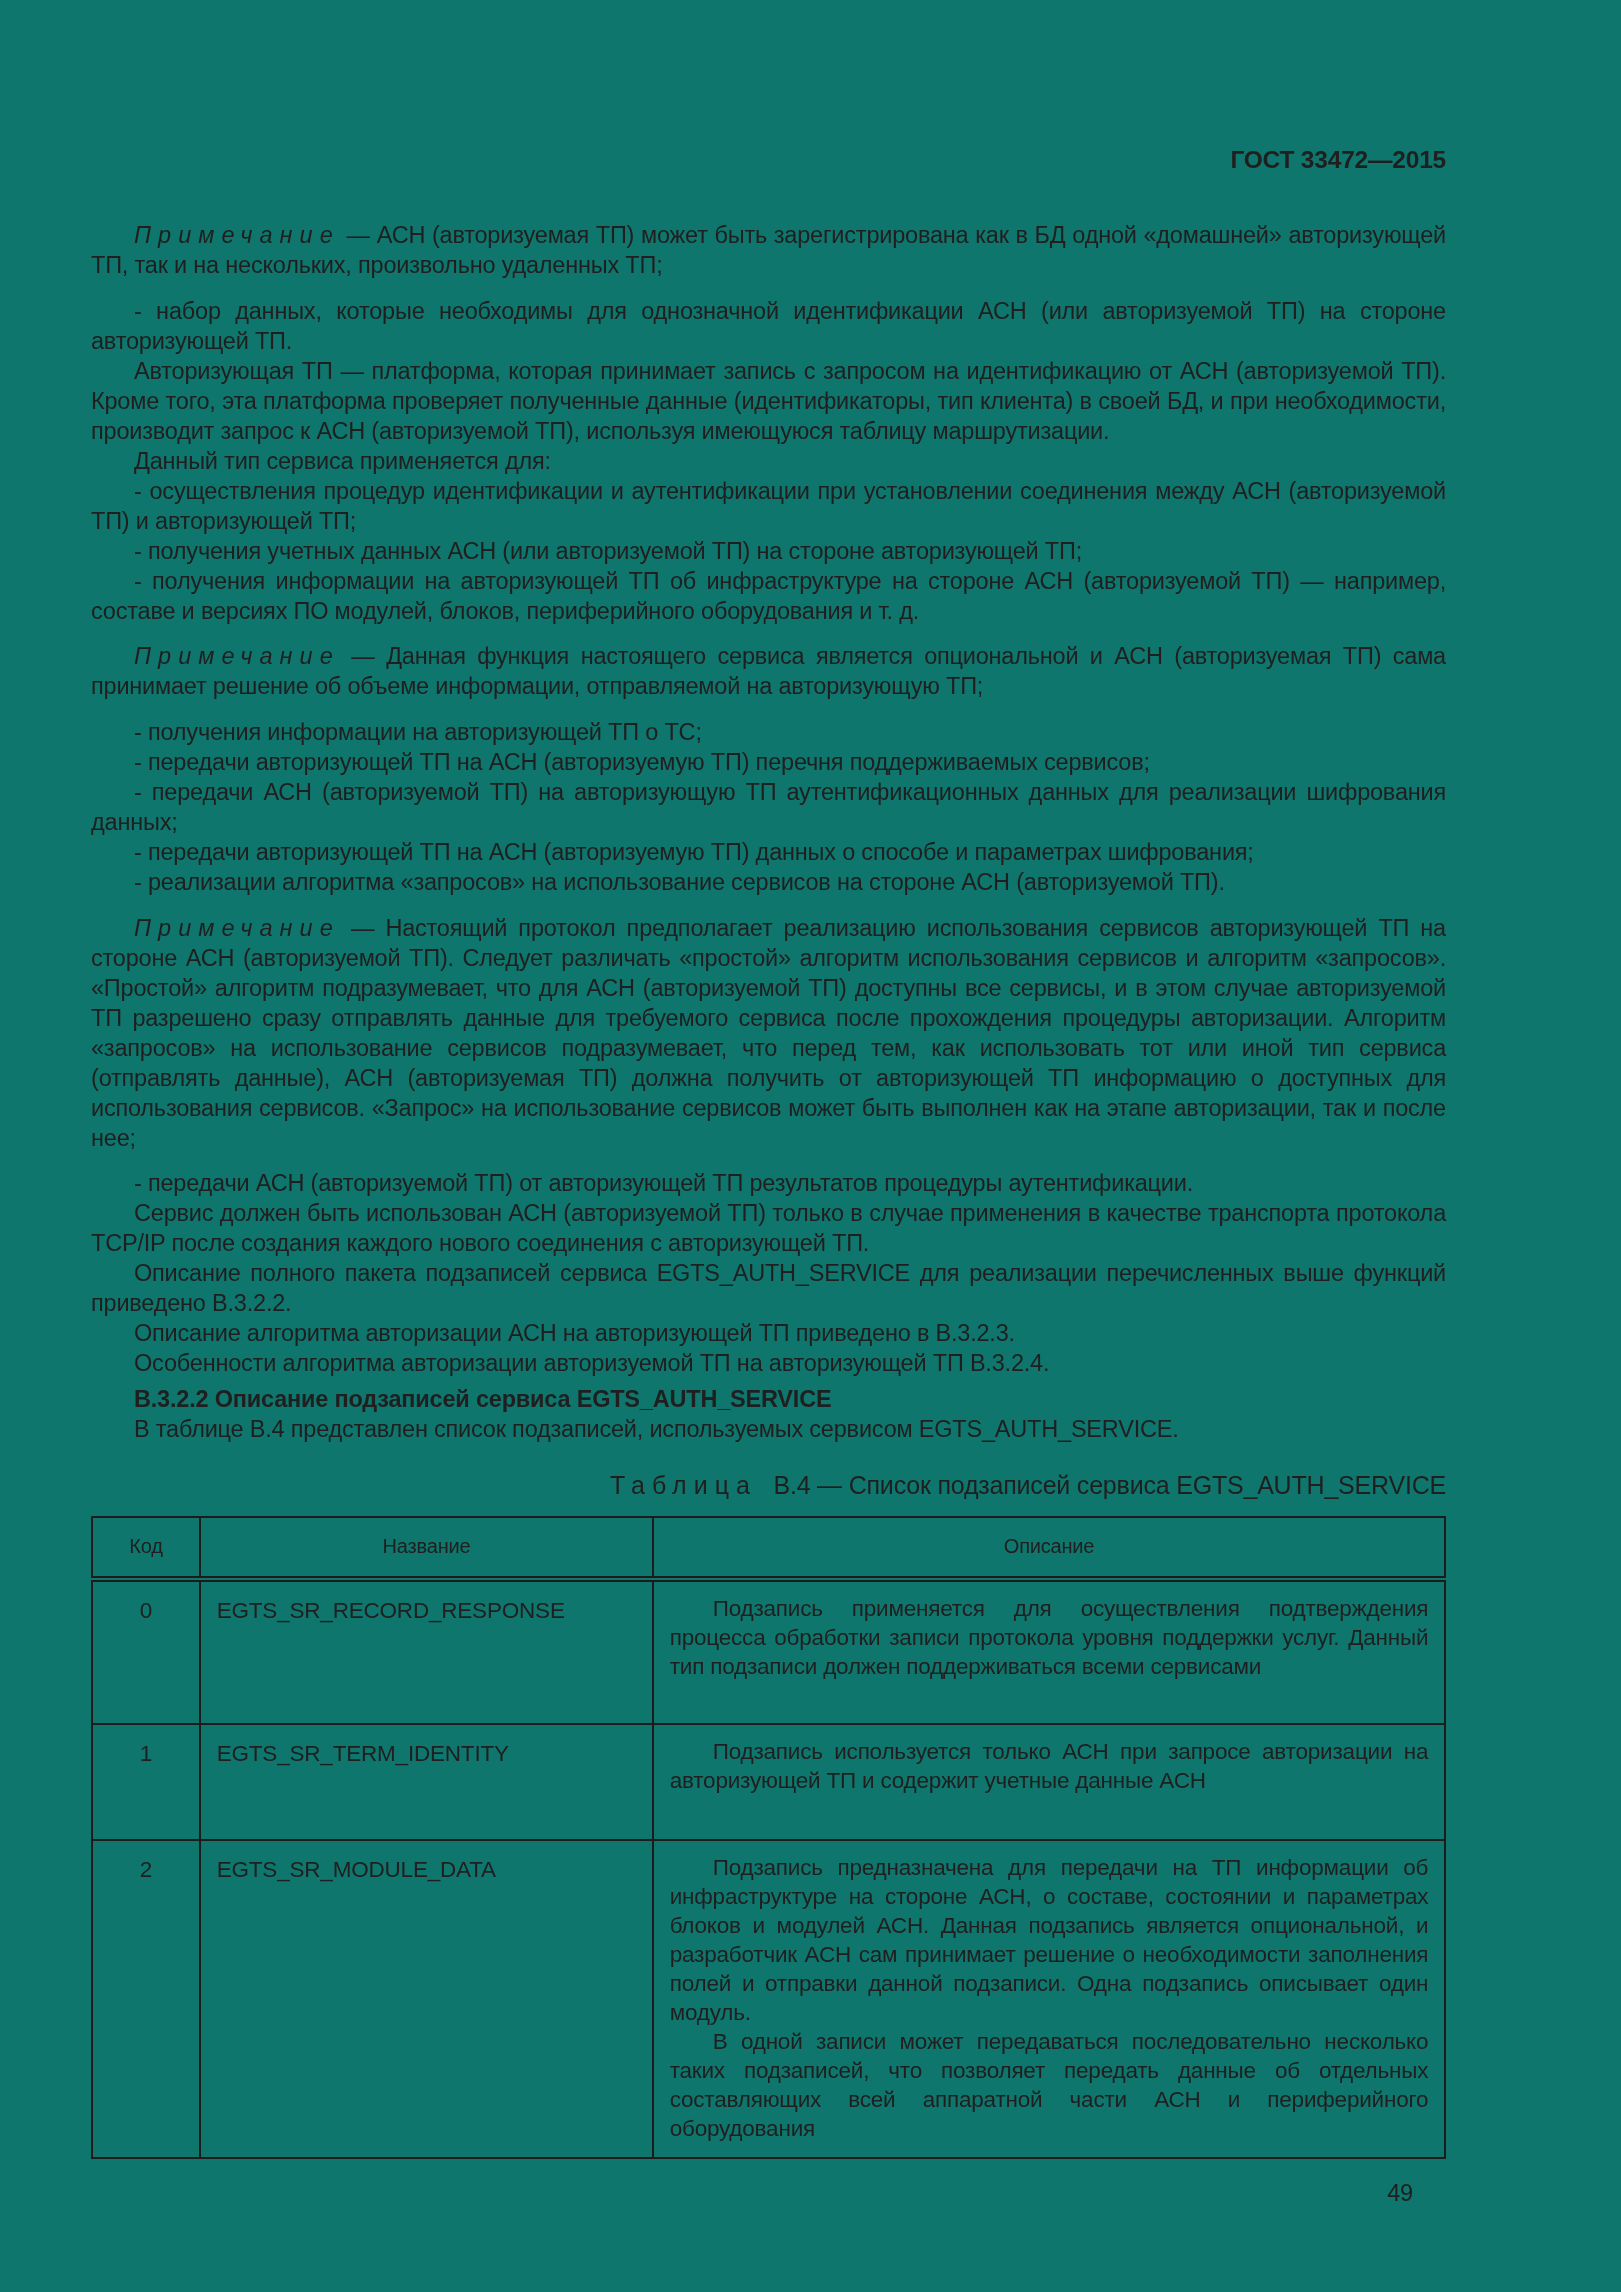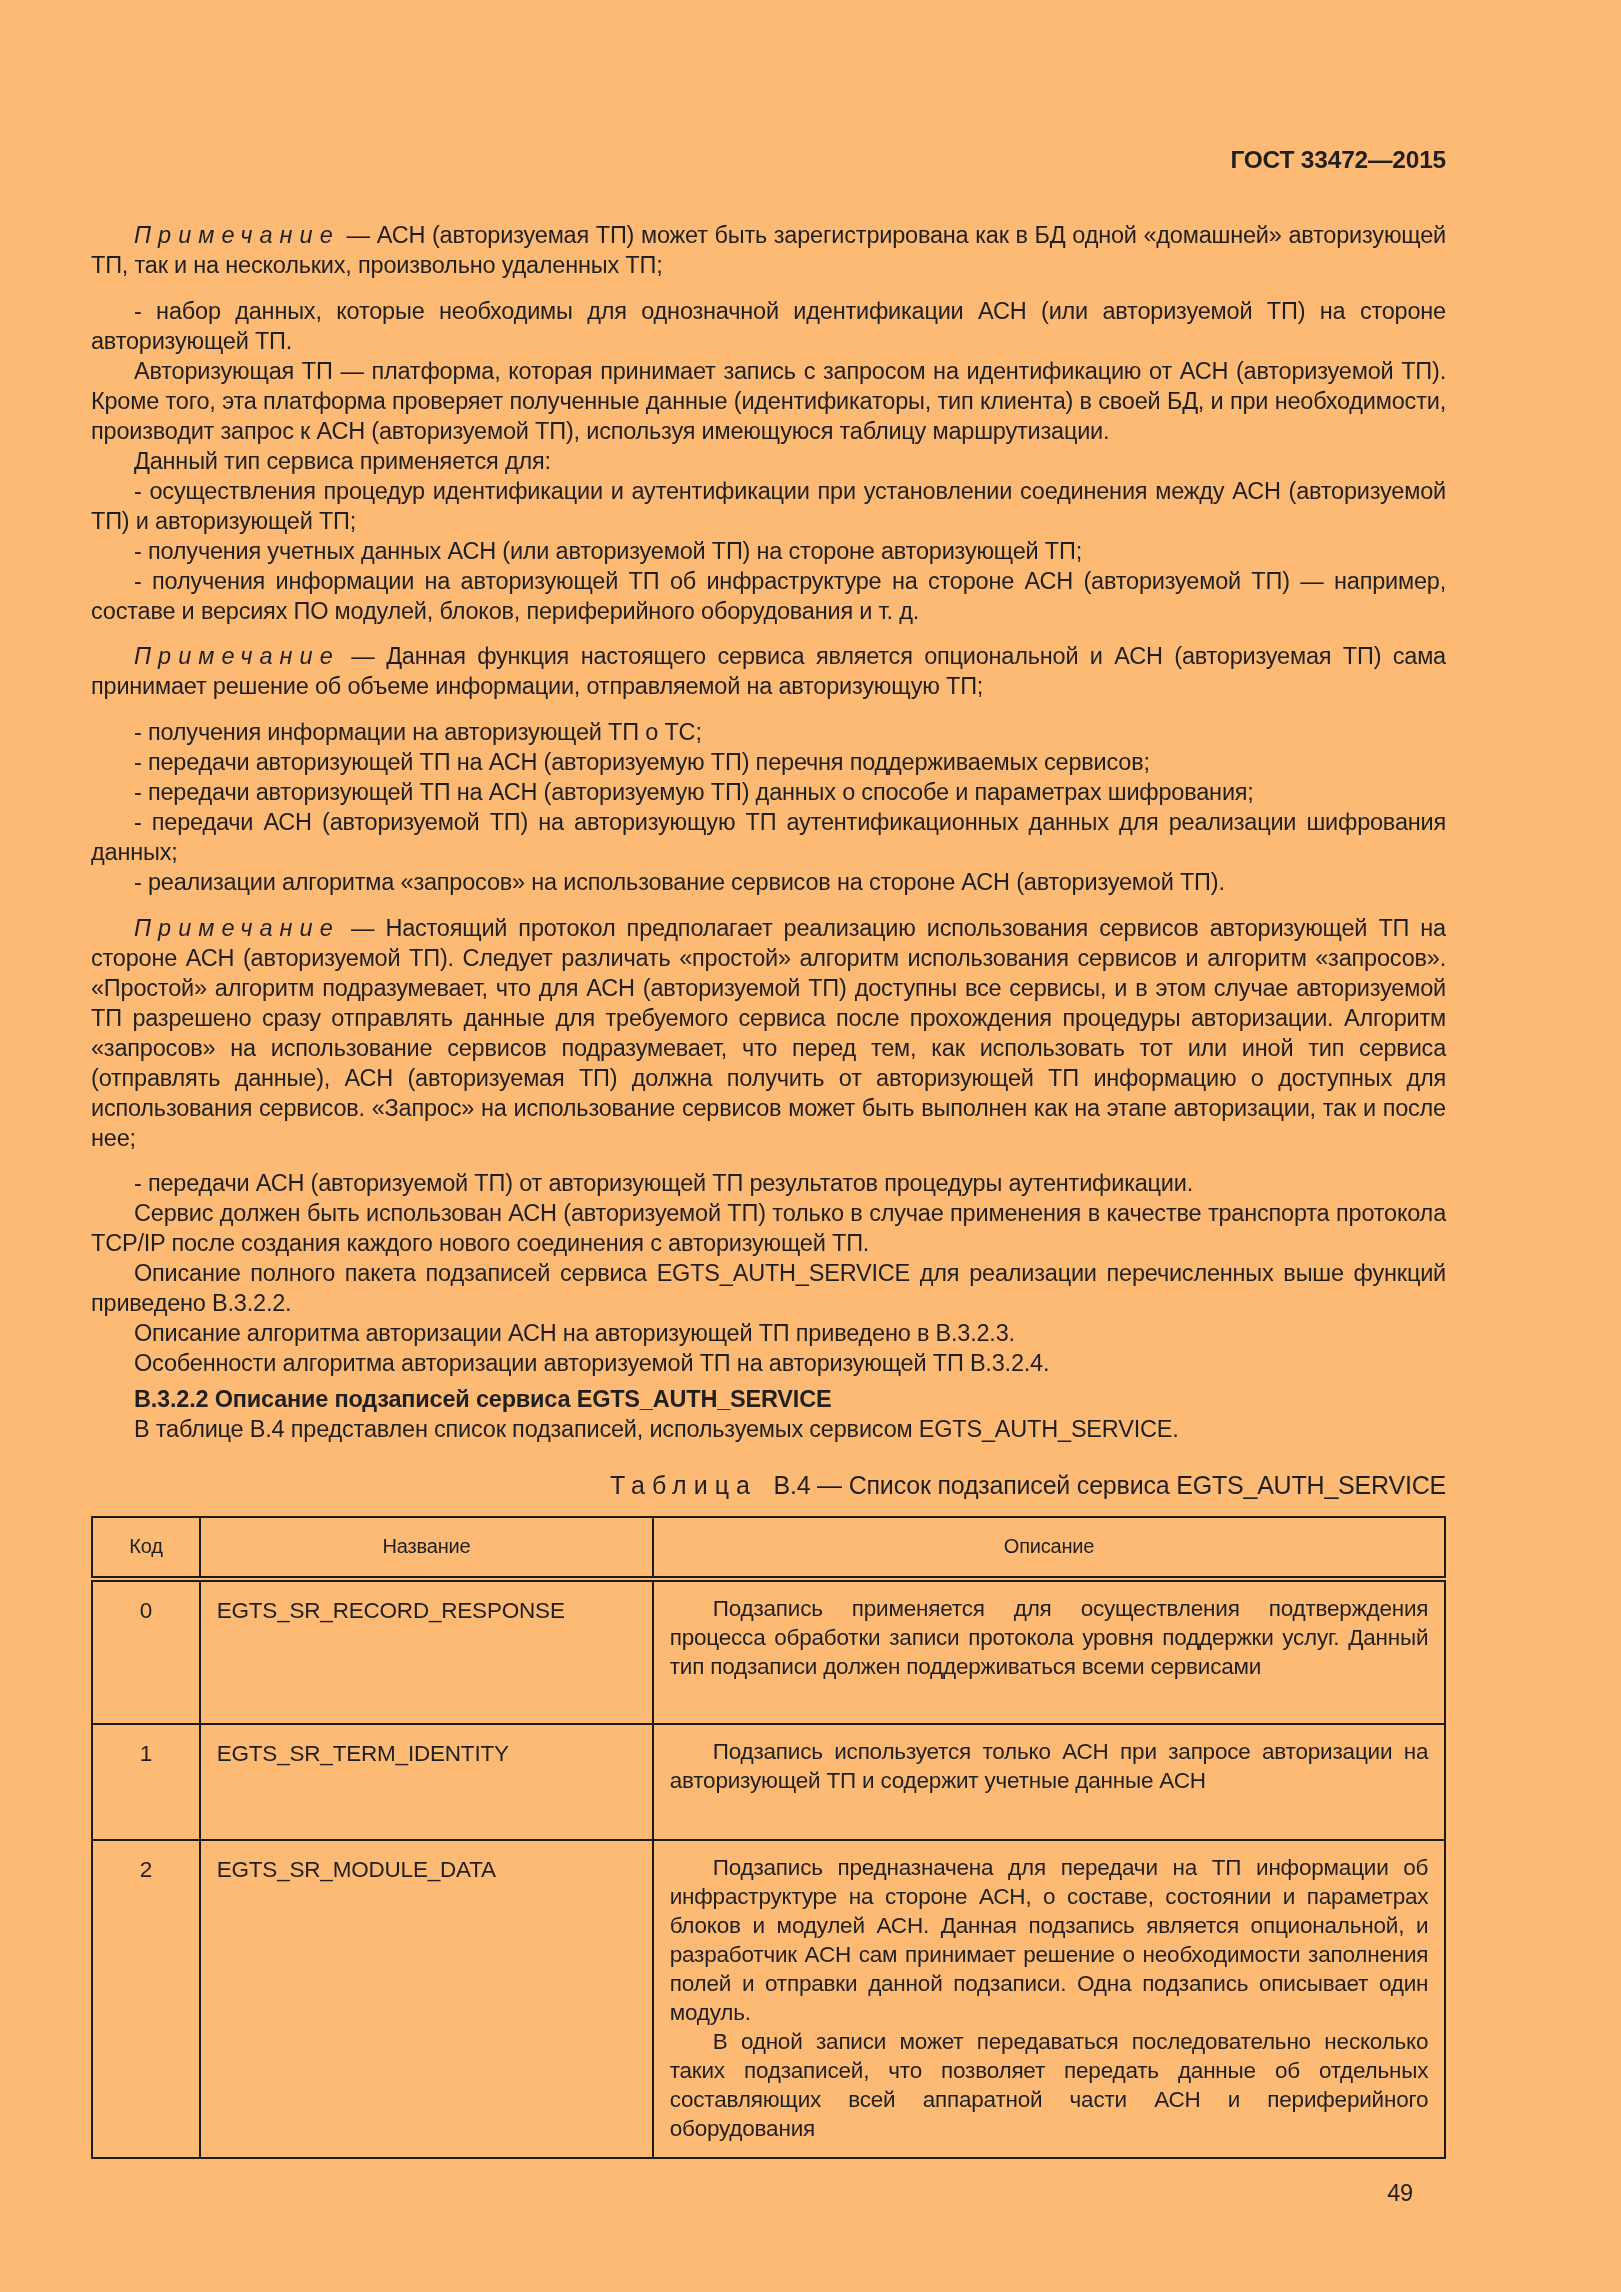--- a/index.html
+++ b/index.html
@@ -4,21 +4,21 @@
 <style>
   html, body { margin: 0; padding: 0; }
   body {
     background: #e8e8e8;
     font-family: "Liberation Sans", sans-serif;
   }
   .page {
     position: relative;
     width: 1621px;
     height: 2293px;
-    background: #fdba74;
+    background: #0f766e;
     color: #1f1f1f;
     overflow: hidden;
     margin: 0 auto;
   }
   .content {
     position: absolute;
     left: 91px;
     top: 145px;
     width: 1355px;
     letter-spacing: -0.2px;
@@ -130,22 +130,22 @@
     <p class="para">Данный тип сервиса применяется для:</p>
     <p class="para">- осуществления процедур идентификации и аутентификации при установлении соединения между АСН (авторизуемой ТП) и авторизующей ТП;</p>
     <p class="para">- получения учетных данных АСН (или авторизуемой ТП) на стороне авторизующей ТП;</p>
     <p class="para">- получения информации на авторизующей ТП об инфраструктуре на стороне АСН (авторизуемой ТП) — например, составе и версиях ПО модулей, блоков, периферийного оборудования и т. д.</p>
     <p class="para note">
       <span class="note-label">Примечание</span>
       <span class="note-text">— Данная функция настоящего сервиса является опциональной и АСН (авторизуемая ТП) сама принимает решение об объеме информации, отправляемой на авторизующую ТП;</span>
     </p>
     <p class="para">- получения информации на авторизующей ТП о ТС;</p>
     <p class="para">- передачи авторизующей ТП на АСН (авторизуемую ТП) перечня поддерживаемых сервисов;</p>
+    <p class="para">- передачи АСН (авторизуемой ТП) на авторизующую ТП аутентификационных данных для реализации шифрования данных;</p>
     <p class="para">- передачи авторизующей ТП на АСН (авторизуемую ТП) данных о способе и параметрах шифрования;</p>
-    <p class="para">- передачи АСН (авторизуемой ТП) на авторизующую ТП аутентификационных данных для реализации шифрования данных;</p>
     <p class="para">- реализации алгоритма «запросов» на использование сервисов на стороне АСН (авторизуемой ТП).</p>
     <p class="para note">
       <span class="note-label">Примечание</span>
       <span class="note-text">— Настоящий протокол предполагает реализацию использования сервисов авторизующей ТП на стороне АСН (авторизуемой ТП). Следует различать «простой» алгоритм использования сервисов и алгоритм «запросов». «Простой» алгоритм подразумевает, что для АСН (авторизуемой ТП) доступны все сервисы, и в этом случае авторизуемой ТП разрешено сразу отправлять данные для требуемого сервиса после прохождения процедуры авторизации. Алгоритм «запросов» на использование сервисов подразумевает, что перед тем, как использовать тот или иной тип сервиса (отправлять данные), АСН (авторизуемая ТП) должна получить от авторизующей ТП информацию о доступных для использования сервисов. «Запрос» на использование сервисов может быть выполнен как на этапе авторизации, так и после нее;</span>
     </p>
     <p class="para">- передачи АСН (авторизуемой ТП) от авторизующей ТП результатов процедуры аутентификации.</p>
     <p class="para">Сервис должен быть использован АСН (авторизуемой ТП) только в случае применения в качестве транспорта протокола TCP/IP после создания каждого нового соединения с авторизующей ТП.</p>
     <p class="para">Описание полного пакета подзаписей сервиса EGTS_AUTH_SERVICE для реализации перечисленных выше функций приведено В.3.2.2.</p>
     <p class="para">Описание алгоритма авторизации АСН на авторизующей ТП приведено в В.3.2.3.</p>
     <p class="para">Особенности алгоритма авторизации авторизуемой ТП на авторизующей ТП В.3.2.4.</p>

